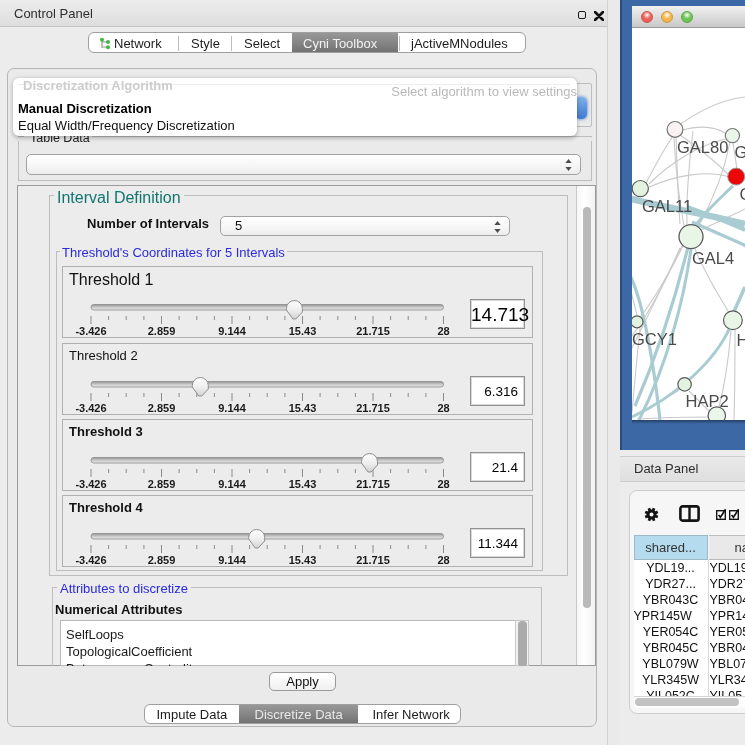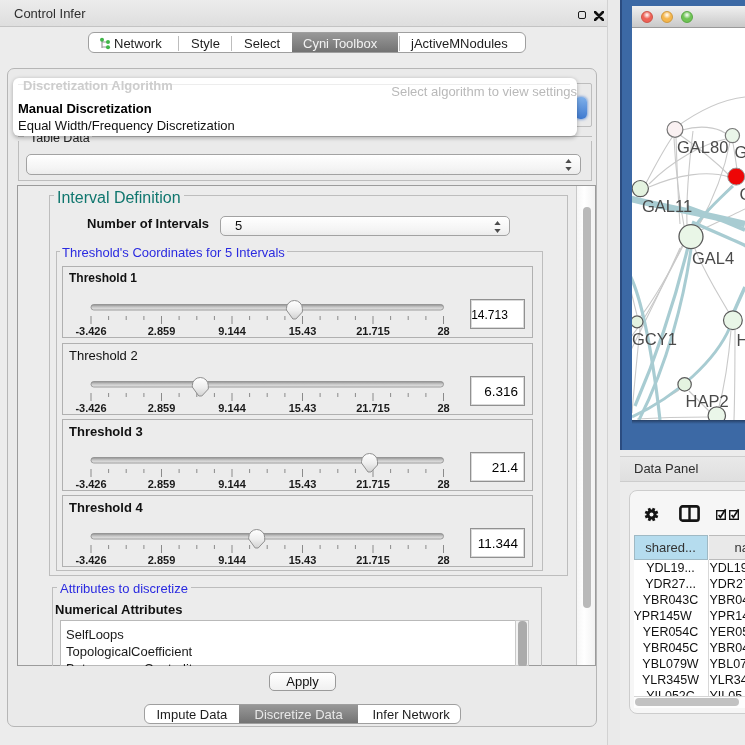--- a/index.html
+++ b/index.html
@@ -1,20 +1,20 @@
 <!DOCTYPE html>
 <html><head><meta charset="utf-8"><style>
 *{margin:0;padding:0;box-sizing:border-box}
 body{width:745px;height:745px;overflow:hidden;position:relative;
 font-family:"Liberation Sans",sans-serif;background:#ececec}
 .abs{position:absolute}
 </style></head><body>
 
 <div class="abs" style="left:0;top:0;width:620px;height:27px;background:linear-gradient(#ececec,#dedede);border-bottom:1px solid #c3c3c3"></div>
-<div class="abs" style="left:14px;top:6px;font-size:13px;color:#2e2e2e">Control Infer</div>
+<div class="abs" style="left:14px;top:6px;font-size:13px;color:#2e2e2e">Control Panel</div>
 <div class="abs" style="left:577.5px;top:10.5px;width:8.5px;height:8.5px;border:1.5px solid #1a1a1a;border-radius:2px"></div>
 <svg class="abs" style="left:594px;top:11px" width="10" height="10" viewBox="0 0 10 10">
     <path d="M1 1 L9 9 M9 1 L1 9" stroke="#111" stroke-width="2.6" stroke-linecap="round"></path>
   </svg>
 <div class="abs" style="left:88px;top:32px;width:438px;height:21px;background:#fff;border:1px solid #9f9f9f;border-radius:6px;overflow:hidden">
 <div class="abs" style="left:203px;top:0;width:105.5px;height:21px;background:linear-gradient(#989898,#6f6f6f)"></div>
 <div class="abs" style="left:89px;top:3px;width:1px;height:15px;background:#bdbdbd"></div>
 <div class="abs" style="left:142px;top:3px;width:1px;height:15px;background:#bdbdbd"></div>
 <div class="abs" style="left:310px;top:3px;width:1px;height:15px;background:#bdbdbd"></div>
 <svg class="abs" style="left:9px;top:3.5px" width="14" height="14" viewBox="0 0 14 14">
@@ -51,21 +51,21 @@
 <div style="position:absolute;left:220px;top:216px;width:290px;height:20px;background:linear-gradient(#ffffff,#f4f4f4 70%,#ececec);border:1px solid #a2a2a2;border-radius:5px;box-sizing:border-box">
     <div style="position:absolute;left:14px;top:0;line-height:18px;font-size:13px;color:#111">5</div>
     <svg style="position:absolute;right:7px;top:3px" width="9" height="14" viewBox="0 0 9 14">
       <path d="M4.5 1 L7.6 5 L1.4 5 Z" fill="#4c4c4c"></path>
       <path d="M4.5 13 L7.6 9 L1.4 9 Z" fill="#4c4c4c"></path>
     </svg>
   </div>
 <div class="abs" style="left:56px;top:251px;width:487px;height:320px;border:1px solid #bdbdbd"></div>
 <div class="abs" style="left:60px;top:245px;font-size:13px;color:#2a2ae0;background:#ececec;padding:0 2px">Threshold's Coordinates for 5 Intervals</div>
 <div style="position:absolute;left:62px;top:266px;width:471px;height:72px;border:1px solid #b0b0b0;background:#ececec"></div>
-<div style="position:absolute;left:69px;top:271px;font-size:12px;font-weight:bold;color:#111">Threshold 1</div>
+<div style="position:absolute;left:69px;top:271px;font-size:16px;font-weight:normal;color:#111">Threshold 1</div>
 <svg style="position:absolute;left:62px;top:266px" width="472" height="75" viewBox="0 0 472 75">
     <defs>
       <linearGradient id="trg" x1="0" y1="0" x2="0" y2="1">
         <stop offset="0" stop-color="#8f8f8f"></stop>
         <stop offset="0.45" stop-color="#c6c6c6"></stop>
         <stop offset="1" stop-color="#e8e8e8"></stop>
       </linearGradient>
       <linearGradient id="thg" x1="0" y1="0" x2="0" y2="1">
         <stop offset="0" stop-color="#ffffff"></stop>
         <stop offset="0.55" stop-color="#ededed"></stop>
@@ -95,21 +95,21 @@
     <line x1="363.9" y1="50" x2="363.9" y2="54" stroke="#8a8a8a" stroke-width="1"></line>
     <line x1="381.5" y1="50" x2="381.5" y2="58" stroke="#8a8a8a" stroke-width="1"></line>
     <path d="M 224.4,44 L 224.4,42.5 A 8,8 0 0 1 240.4,42.5 L 240.4,46 L 233.9,53 L 230.9,53 Z" fill="url(#thg)" stroke="#8f8f8f" stroke-width="1"></path>
   </svg>
 <div style="position:absolute;left:61.0px;top:325px;width:60px;text-align:center;font-size:11px;font-weight:bold;color:#1a1a1a">-3.426</div>
 <div style="position:absolute;left:131.5px;top:325px;width:60px;text-align:center;font-size:11px;font-weight:bold;color:#1a1a1a">2.859</div>
 <div style="position:absolute;left:202.0px;top:325px;width:60px;text-align:center;font-size:11px;font-weight:bold;color:#1a1a1a">9.144</div>
 <div style="position:absolute;left:272.5px;top:325px;width:60px;text-align:center;font-size:11px;font-weight:bold;color:#1a1a1a">15.43</div>
 <div style="position:absolute;left:343.0px;top:325px;width:60px;text-align:center;font-size:11px;font-weight:bold;color:#1a1a1a">21.715</div>
 <div style="position:absolute;left:413.5px;top:325px;width:60px;text-align:center;font-size:11px;font-weight:bold;color:#1a1a1a">28</div>
-<div style="position:absolute;left:470px;top:299px;height:30px;background:#fff;border:1px solid #919191;box-shadow:inset 0 0 0 1px #d9d9d9;font-size:12px;color:#000;text-align:center;line-height:30px;padding-right:16px;width:55px;box-sizing:border-box">14.713</div>
+<div style="position:absolute;left:470px;top:299px;height:30px;background:#fff;border:1px solid #919191;box-shadow:inset 0 0 0 1px #d9d9d9;font-size:19px;color:#000;text-align:center;line-height:30px;padding-right:16px;width:55px;box-sizing:border-box">14.713</div>
 <div style="position:absolute;left:62px;top:343px;width:471px;height:72px;border:1px solid #b0b0b0;background:#ececec"></div>
 <div style="position:absolute;left:69px;top:348px;font-size:13px;font-weight:normal;color:#111">Threshold 2</div>
 <svg style="position:absolute;left:62px;top:343px" width="472" height="75" viewBox="0 0 472 75">
     <defs>
       <linearGradient id="trg" x1="0" y1="0" x2="0" y2="1">
         <stop offset="0" stop-color="#8f8f8f"></stop>
         <stop offset="0.45" stop-color="#c6c6c6"></stop>
         <stop offset="1" stop-color="#e8e8e8"></stop>
       </linearGradient>
       <linearGradient id="thg" x1="0" y1="0" x2="0" y2="1">

